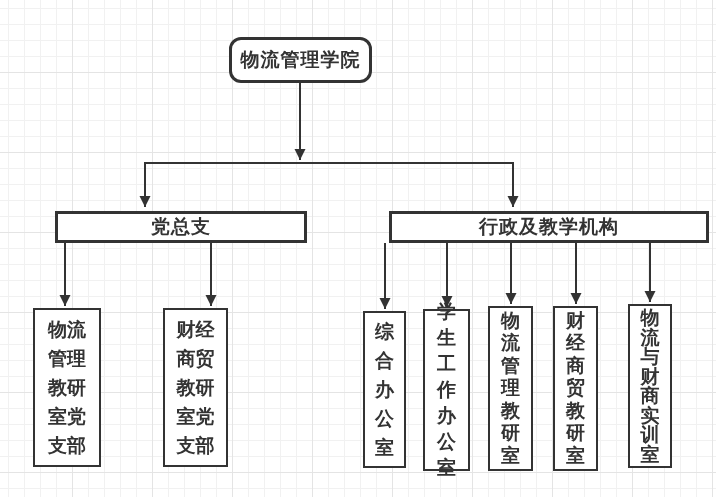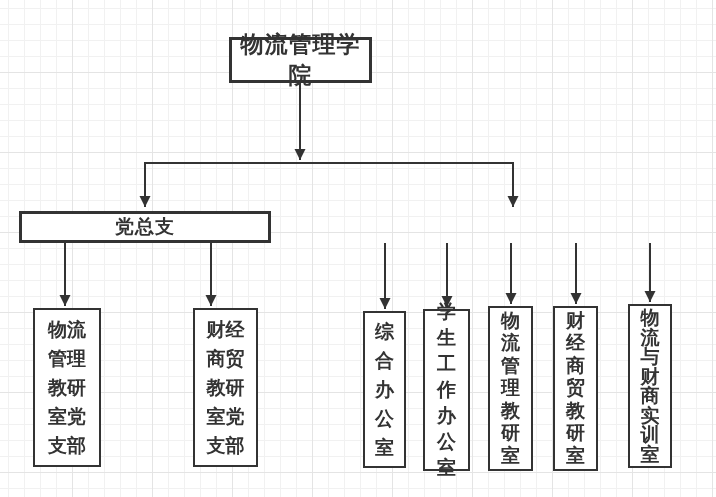--- a/index.html
+++ b/index.html
@@ -29,22 +29,22 @@
     box-sizing: border-box;
     background: #ffffff;
     border: 3px solid #333333;
     color: #333333;
     font-weight: bold;
     display: flex;
     align-items: center;
     justify-content: center;
     text-align: center;
   }
-  .node-root  { font-size: 23px; letter-spacing: 1px; }
-  .node-branch{ font-size: 19px; letter-spacing: 1px; }
+  .node-root  { font-size: 19px; letter-spacing: 1px; border-radius: 12px; }
+  .node-branch{ font-size: 19px; letter-spacing: 1px; margin-left: 36px; }
   .node-child {
     border-width: 2.5px;
     font-size: 19px;
     flex-direction: column;
   }
   .node-child .tline {
     line-height: var(--lh, 26px);
     white-space: nowrap;
   }
 </style>
@@ -82,30 +82,33 @@
   </svg>
 
   <div class="node node-root" style="left:229px;top:37px;width:143px;height:46px">
     <span>物流管理学院</span>
   </div>
 
   <div class="node node-branch" style="left:19px;top:211px;width:252px;height:32px">
     <span>党总支</span>
   </div>
 
+  <div class="node node-branch" style="left:353px;top:211px;width:320px;height:32px">
+    <span>行政及教学机构</span>
+  </div>
 
   <div class="node node-child" style="left:33px;top:308px;width:68px;height:159px;--lh:29px">
       <div class="tline">物流</div>
       <div class="tline">管理</div>
       <div class="tline">教研</div>
       <div class="tline">室党</div>
       <div class="tline">支部</div>
     </div>
 
-  <div class="node node-child" style="left:193px;top:308px;width:65px;height:159px;--lh:29px">
+  <div class="node node-child" style="left:163px;top:308px;width:65px;height:159px;--lh:29px">
       <div class="tline">财经</div>
       <div class="tline">商贸</div>
       <div class="tline">教研</div>
       <div class="tline">室党</div>
       <div class="tline">支部</div>
     </div>
 
   <div class="node node-child" style="left:363px;top:311px;width:43px;height:157px;--lh:29px">
       <div class="tline">综</div>
       <div class="tline">合</div>

